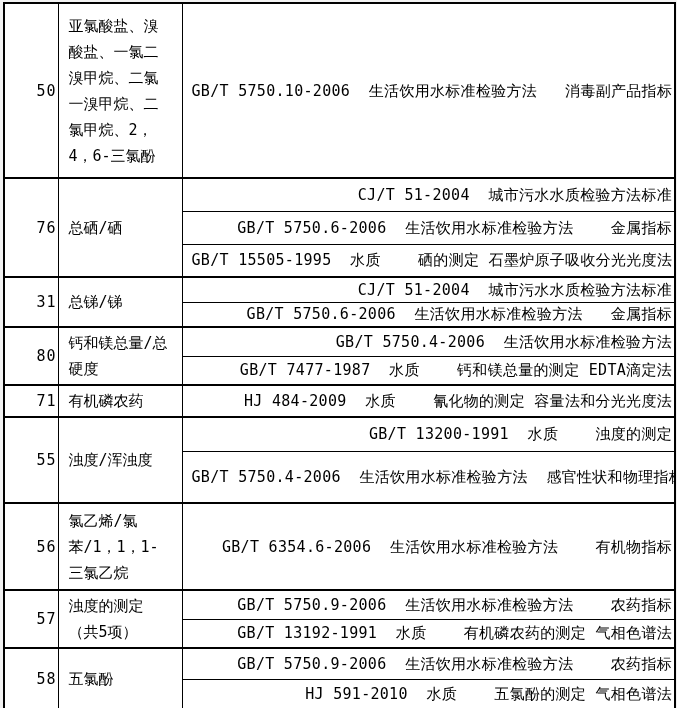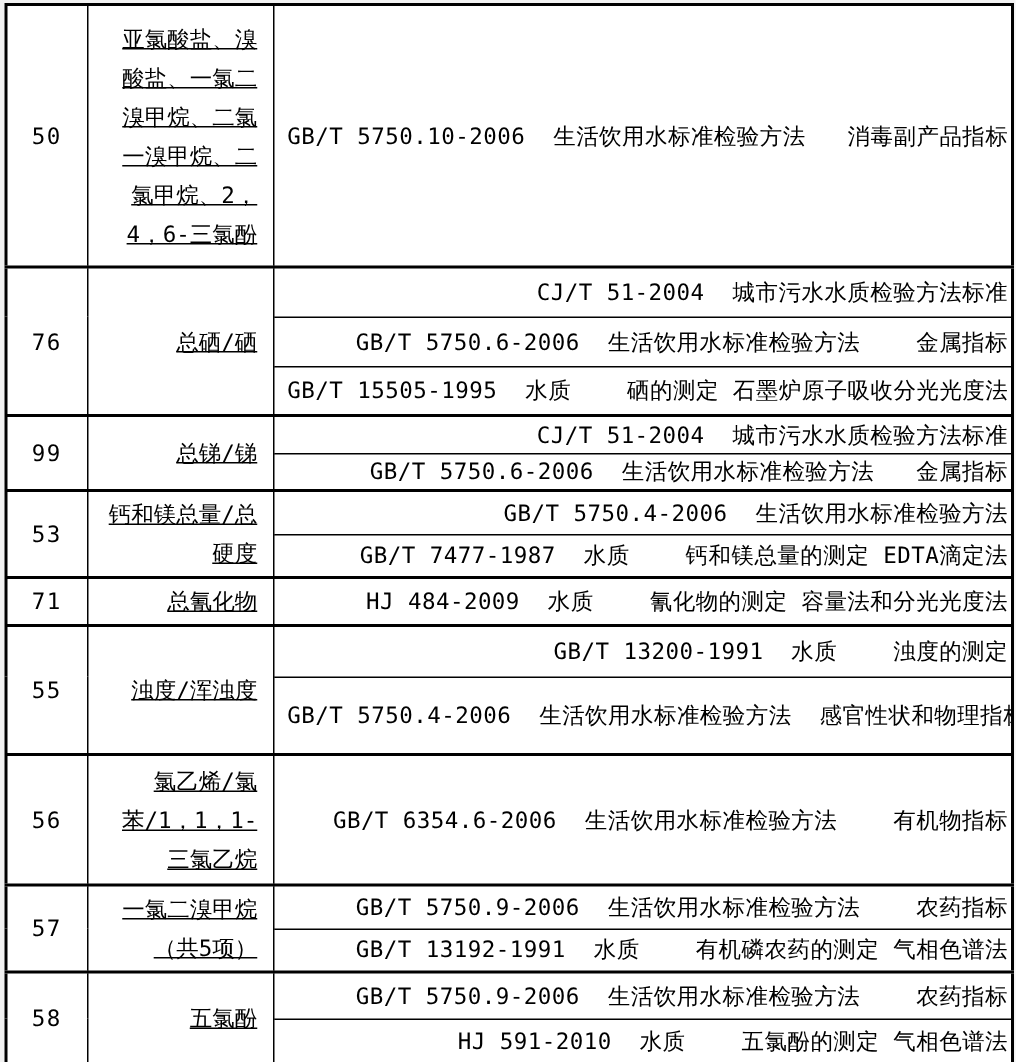--- a/index.html
+++ b/index.html
@@ -30,28 +30,27 @@
   col.c-name{width:124px;}
   col.c-method{width:493px;}
   tbody{border-top:2px solid var(--line);border-bottom:2px solid var(--line);}
   td{
     border:1px solid var(--line);
     font-size:15px;
     vertical-align:middle;
     overflow:hidden;
   }
   td.no{
-    text-align:center;
+    text-align:right;
     letter-spacing:1px;
   }
   td.name{
-    text-align:right;
+    text-align:left;
     padding:2px 10px;
     line-height:26px;
-    text-decoration:underline;
   }
   td.method{
     padding:1px 2px 1px 9px;
     white-space:pre;
     line-height:20px;
     letter-spacing:0.3px;
     text-align:right;
   }
   tr.h175{height:175px;} tr.h33{height:33px;} tr.h25{height:25px;}
   tr.h29{height:29px;}  tr.h30{height:30px;} tr.h34{height:34px;}
@@ -86,44 +85,44 @@
       <tr class="h33">
         <td class="method">GB/T 5750.6-2006  生活饮用水标准检验方法    金属指标</td>
       </tr>
       <tr class="h33">
         <td class="method">GB/T 15505-1995  水质    硒的测定 石墨炉原子吸收分光光度法</td>
       </tr>
     </tbody>
 
     <tbody>
       <tr class="h25">
-        <td class="no" rowspan="2">99</td>
+        <td class="no" rowspan="2">31</td>
         <td class="name" rowspan="2">总锑/锑</td>
         <td class="method">CJ/T 51-2004  城市污水水质检验方法标准</td>
       </tr>
       <tr class="h25">
         <td class="method">GB/T 5750.6-2006  生活饮用水标准检验方法   金属指标</td>
       </tr>
     </tbody>
 
     <tbody>
       <tr class="h29">
-        <td class="no" rowspan="2">53</td>
+        <td class="no" rowspan="2">80</td>
         <td class="name" rowspan="2">钙和镁总量/总硬度</td>
         <td class="method">GB/T 5750.4-2006  生活饮用水标准检验方法</td>
       </tr>
       <tr class="h29">
         <td class="method">GB/T 7477-1987  水质    钙和镁总量的测定 EDTA滴定法</td>
       </tr>
     </tbody>
 
     <tbody>
       <tr class="h30">
         <td class="no">71</td>
-        <td class="name">总氰化物</td>
+        <td class="name">有机磷农药</td>
         <td class="method">HJ 484-2009  水质    氰化物的测定 容量法和分光光度法</td>
       </tr>
     </tbody>
 
     <tbody>
       <tr class="h34">
         <td class="no" rowspan="2">55</td>
         <td class="name" rowspan="2">浊度/浑浊度</td>
         <td class="method">GB/T 13200-1991  水质    浊度的测定</td>
       </tr>
@@ -136,21 +135,21 @@
       <tr class="h87">
         <td class="no">56</td>
         <td class="name">氯乙烯/氯苯/1，1，1-三氯乙烷</td>
         <td class="method">GB/T 6354.6-2006  生活饮用水标准检验方法    有机物指标</td>
       </tr>
     </tbody>
 
     <tbody>
       <tr class="h27">
         <td class="no" rowspan="2">57</td>
-        <td class="name" rowspan="2">一氯二溴甲烷（共5项）</td>
+        <td class="name" rowspan="2">浊度的测定（共5项）</td>
         <td class="method">GB/T 5750.9-2006  生活饮用水标准检验方法    农药指标</td>
       </tr>
       <tr class="h27">
         <td class="method">GB/T 13192-1991  水质    有机磷农药的测定 气相色谱法</td>
       </tr>
     </tbody>
 
     <tbody>
       <tr class="h31">
         <td class="no" rowspan="2">58</td>

